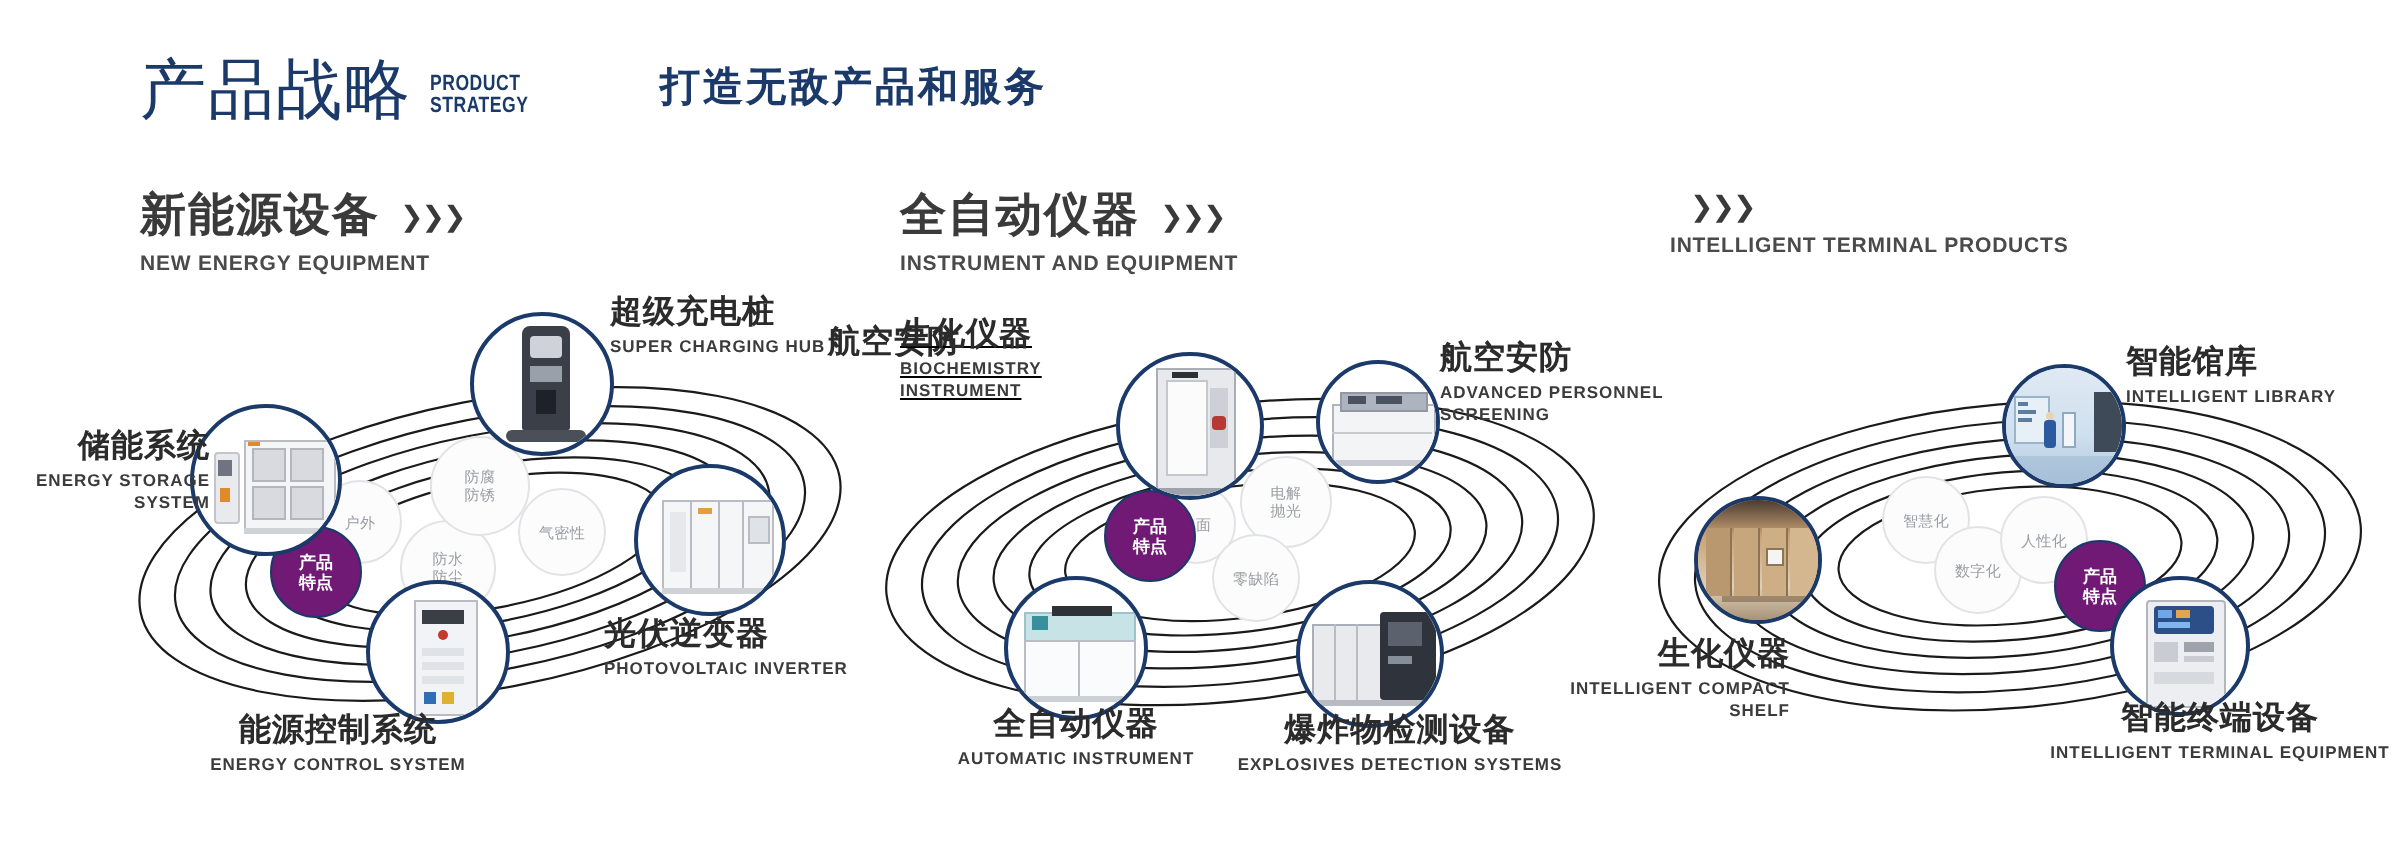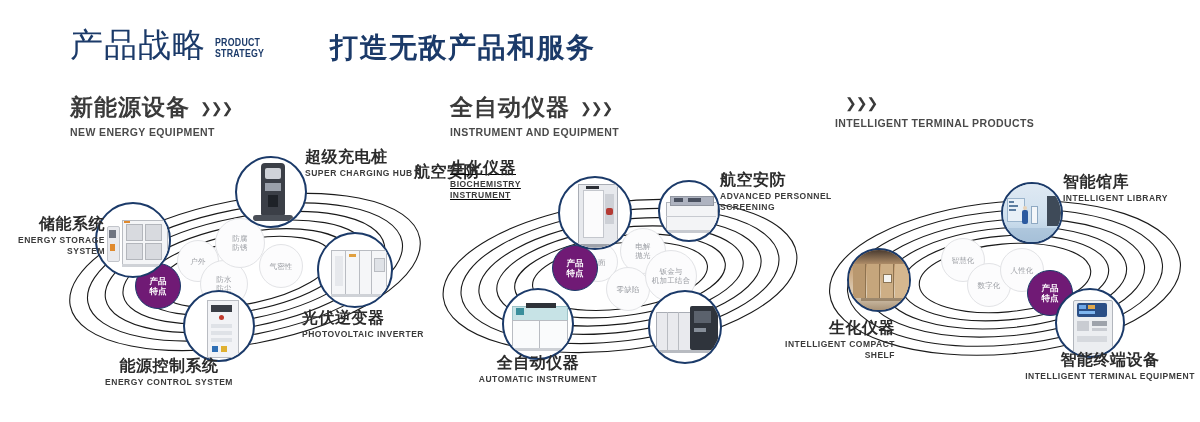--- a/index.html
+++ b/index.html
@@ -24,21 +24,21 @@
   }
   .hdr-en{
     margin-left:9px;margin-bottom:2px;
     color:#1b3a69;font-size:11px;font-weight:bold;
     line-height:11px;letter-spacing:0.3px;
     transform:scaleX(0.80);transform-origin:left bottom;
     white-space:pre-line;
   }
   .hdr-sub{
     position:absolute;left:330px;top:33px;
-    font-size:28px;font-weight:bold;color:#1b3a69;letter-spacing:1.5px;
+    font-size:20px;font-weight:bold;color:#1b3a69;letter-spacing:1.5px;
     line-height:1.1;
   }
 
   
   .sect{position:absolute;}
   .sect-row{display:flex;align-items:center;}
   .sect-cn{
     font-size:23px;font-weight:bold;color:#3a3a3a;letter-spacing:1px;line-height:1;
   }
   .sect-arrows{
@@ -141,21 +141,21 @@
       <g fill="none" stroke="#1a1a1a" stroke-width="1.1">
         <ellipse cx="190" cy="122" rx="178" ry="72" transform="rotate(-11 190 122)"></ellipse>
         <ellipse cx="190" cy="122" rx="160" ry="63" transform="rotate(-11 190 122)"></ellipse>
         <ellipse cx="190" cy="122" rx="142" ry="55" transform="rotate(-11 190 122)"></ellipse>
         <ellipse cx="190" cy="122" rx="124" ry="47" transform="rotate(-11 190 122)"></ellipse>
         <ellipse cx="190" cy="122" rx="106" ry="39" transform="rotate(-11 190 122)"></ellipse>
         <ellipse cx="190" cy="122" rx="88" ry="32" transform="rotate(-11 190 122)"></ellipse>
       </g>
     </svg>
 
-    <div class="bub" style="left:122px;top:90px;width:42px;height:42px;">户外</div>
+    <div class="bub" style="left:104px;top:90px;width:42px;height:42px;">户外</div>
     <div class="bub" style="left:145px;top:110px;width:48px;height:48px;">防水
 防尘</div>
     <div class="bub" style="left:160px;top:68px;width:50px;height:50px;">防腐
 防锈</div>
     <div class="bub" style="left:204px;top:94px;width:44px;height:44px;">气密性</div>
     <div class="bub-main" style="left:80px;top:113px;width:46px;height:46px;">产品
 特点</div>
 
     <div class="node" style="left:40px;top:52px;width:76px;height:76px;background:#ffffff;">
       <div class="node-inner">
@@ -238,22 +238,20 @@
         <ellipse cx="190" cy="126" rx="124" ry="48" transform="rotate(-7 190 126)"></ellipse>
         <ellipse cx="190" cy="126" rx="106" ry="40" transform="rotate(-7 190 126)"></ellipse>
         <ellipse cx="190" cy="126" rx="88" ry="33" transform="rotate(-7 190 126)"></ellipse>
       </g>
     </svg>
 
     <div class="bub" style="left:148px;top:92px;width:40px;height:40px;">镜面</div>
     <div class="bub" style="left:190px;top:78px;width:46px;height:46px;">电解
 抛光</div>
     <div class="bub" style="left:176px;top:117px;width:44px;height:44px;">零缺陷</div>
-    <div class="bub" style="left:215px;top:100px;width:52px;height:52px;">钣金与
-机加工结合</div>
     <div class="bub-main" style="left:122px;top:95px;width:46px;height:46px;">产品
 特点</div>
 
     <div class="lab right" style="left:-30px;top:14px;width:80px;">
       <div class="lab-cn">航空安防</div>
     </div>
 
     <div class="node" style="left:128px;top:26px;width:74px;height:74px;background:#ffffff;">
       <div class="node-inner">
         <div class="dv" style="left:18px;top:6px;width:38px;height:62px;background:#e7e9ed;border:1px solid #a9adb5;"></div>
@@ -289,20 +287,24 @@
     <div class="node" style="left:218px;top:140px;width:74px;height:74px;background:#ffffff;">
       <div class="node-inner">
         <div class="dv" style="left:6px;top:20px;width:36px;height:38px;background:#e9eaee;border:1px solid #a9adb5;"></div>
         <div class="ln" style="left:17px;top:20px;width:1px;height:38px;"></div>
         <div class="ln" style="left:28px;top:20px;width:1px;height:38px;"></div>
         <div class="dv" style="left:40px;top:14px;width:28px;height:44px;background:#2f343c;border-radius:2px;"></div>
         <div class="dv" style="left:44px;top:19px;width:17px;height:12px;background:#5b626d;"></div>
         <div class="dv" style="left:44px;top:36px;width:12px;height:4px;background:#868e99;"></div>
         <div class="dv" style="left:6px;top:58px;width:62px;height:3px;background:#b8bbc1;"></div>
       </div>
+    </div>
+    <div class="lab center" style="left:175px;top:208px;width:190px;">
+      <div class="lab-cn">爆炸物检测设备</div>
+      <div class="lab-en">EXPLOSIVES DETECTION SYSTEMS</div>
     </div>
 
     <div class="node" style="left:72px;top:138px;width:72px;height:72px;background:#ffffff;">
       <div class="node-inner">
         <div class="dv" style="left:8px;top:16px;width:54px;height:14px;background:#c7e3e6;border:1px solid #9dc3c8;"></div>
         <div class="dv" style="left:22px;top:13px;width:30px;height:5px;background:#2e3238;"></div>
         <div class="dv" style="left:8px;top:30px;width:54px;height:28px;background:#fafbfc;border:1px solid #b9bcc2;"></div>
         <div class="ln" style="left:35px;top:30px;width:1px;height:28px;"></div>
         <div class="dv" style="left:12px;top:18px;width:8px;height:7px;background:#3a8f9c;"></div>
         <div class="dv" style="left:8px;top:58px;width:54px;height:3px;background:#cdd0d5;"></div>

